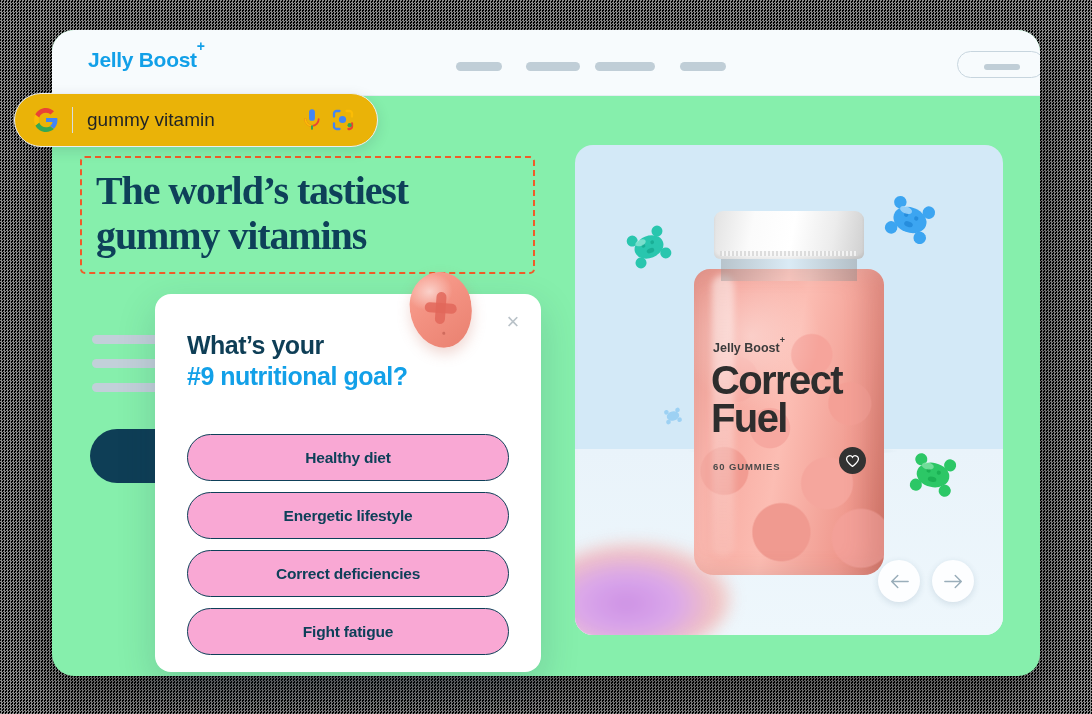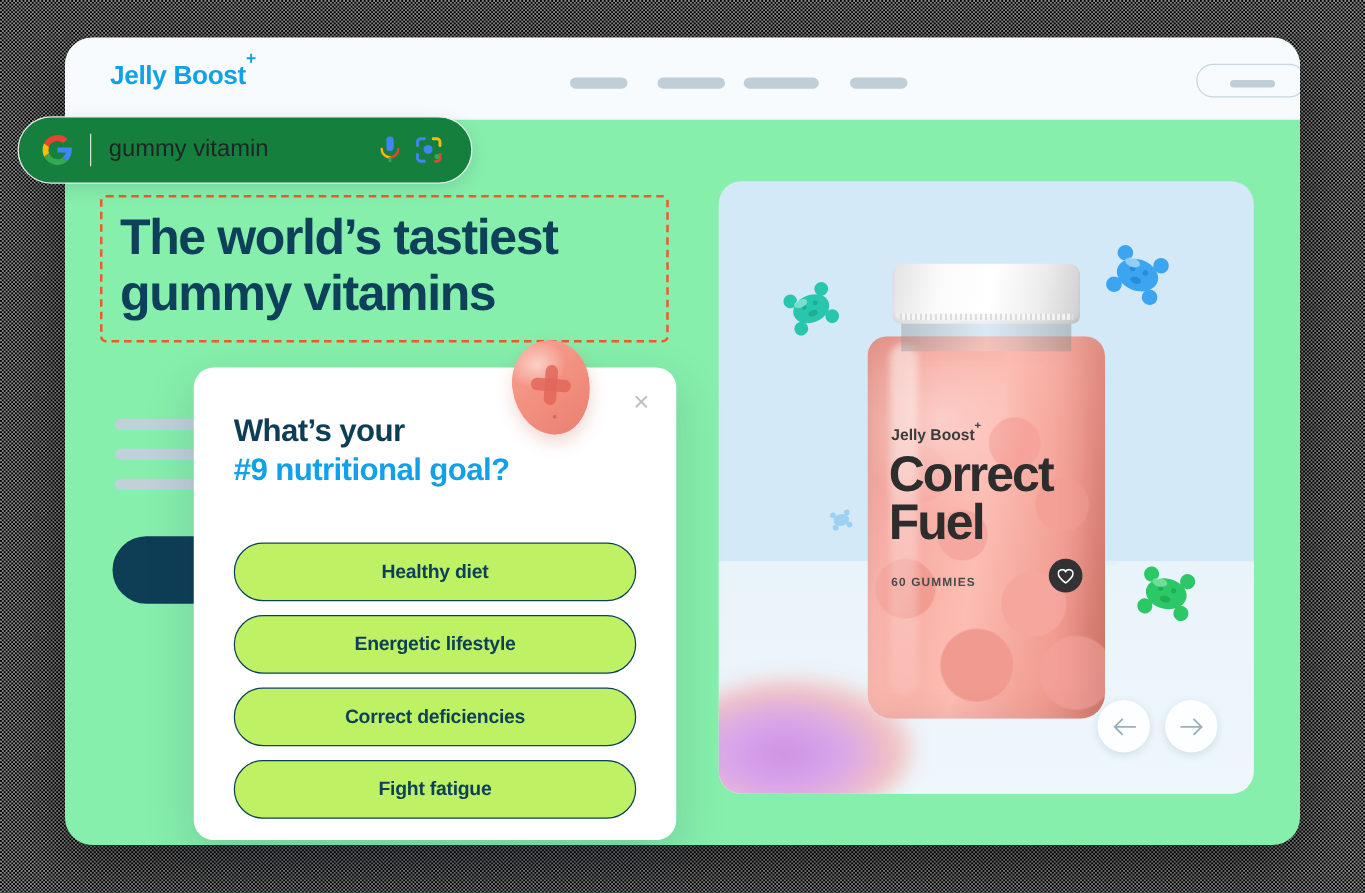--- a/index.html
+++ b/index.html
@@ -95,21 +95,21 @@
     border-radius: 4px;
     background: #c0ced7;
     display: block;
   }
 
   
   #search-bar {
     position: absolute;
     left: 14px; top: 93px;
     width: 364px; height: 54px;
-    background: #15803d;
+    background: #eab308;
     border: 1px solid #eceff1;
     border-radius: 28px;
     box-shadow: 0 4px 14px rgba(20,40,60,.13);
     z-index: 40;
     display: flex;
     align-items: center;
   }
   #g-logo { width: 26px; height: 26px; margin-left: 18px; flex: none; }
   #search-divider {
     width: 1px; height: 26px; background: #d8dde0; margin-left: 13px; flex: none;
@@ -127,20 +127,21 @@
   #lens-icon { width: 24px; height: 24px; margin-right: 22px; flex: none; }
 
   
   #headline-box {
     position: absolute;
     left: 28px; top: 126px;
     width: 455px;
     padding: 10px 14px 14px 14px;
     border: 2px dashed #f05a28;
     border-radius: 5px;
+    font-family: Liberation Serif, serif;
   }
   #headline {
     font-size: 40px;
     font-weight: bold;
     line-height: 1.13;
     color: #0e4059;
     letter-spacing: -1.1px;
   }
 
   .body-ph {
@@ -385,21 +386,21 @@
     left: 32px; top: 140px;
     width: 322px;
     display: flex;
     flex-direction: column;
     gap: 11px;
   }
   .option-btn {
     height: 47px;
     border: 1.6px solid #0e4059;
     border-radius: 24px;
-    background: #bef264;
+    background: #f9a8d4;
     color: #0e4059;
     font-family: "Liberation Sans", sans-serif;
     font-size: 15.5px;
     font-weight: bold;
     letter-spacing: -.2px;
     cursor: pointer;
     display: flex;
     align-items: center;
     justify-content: center;
   }

